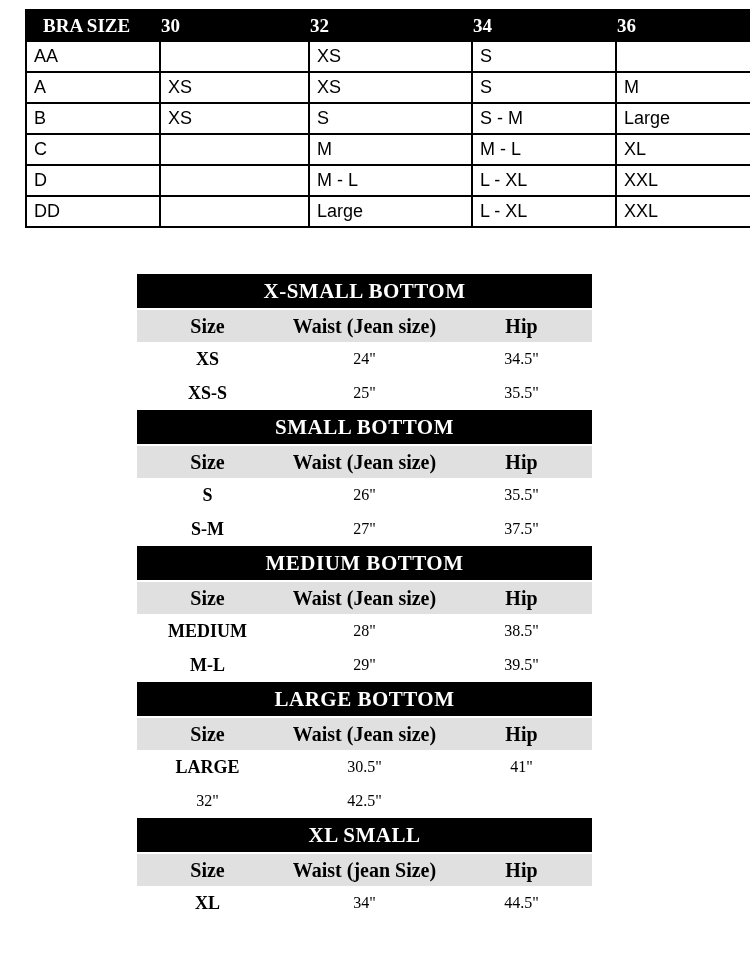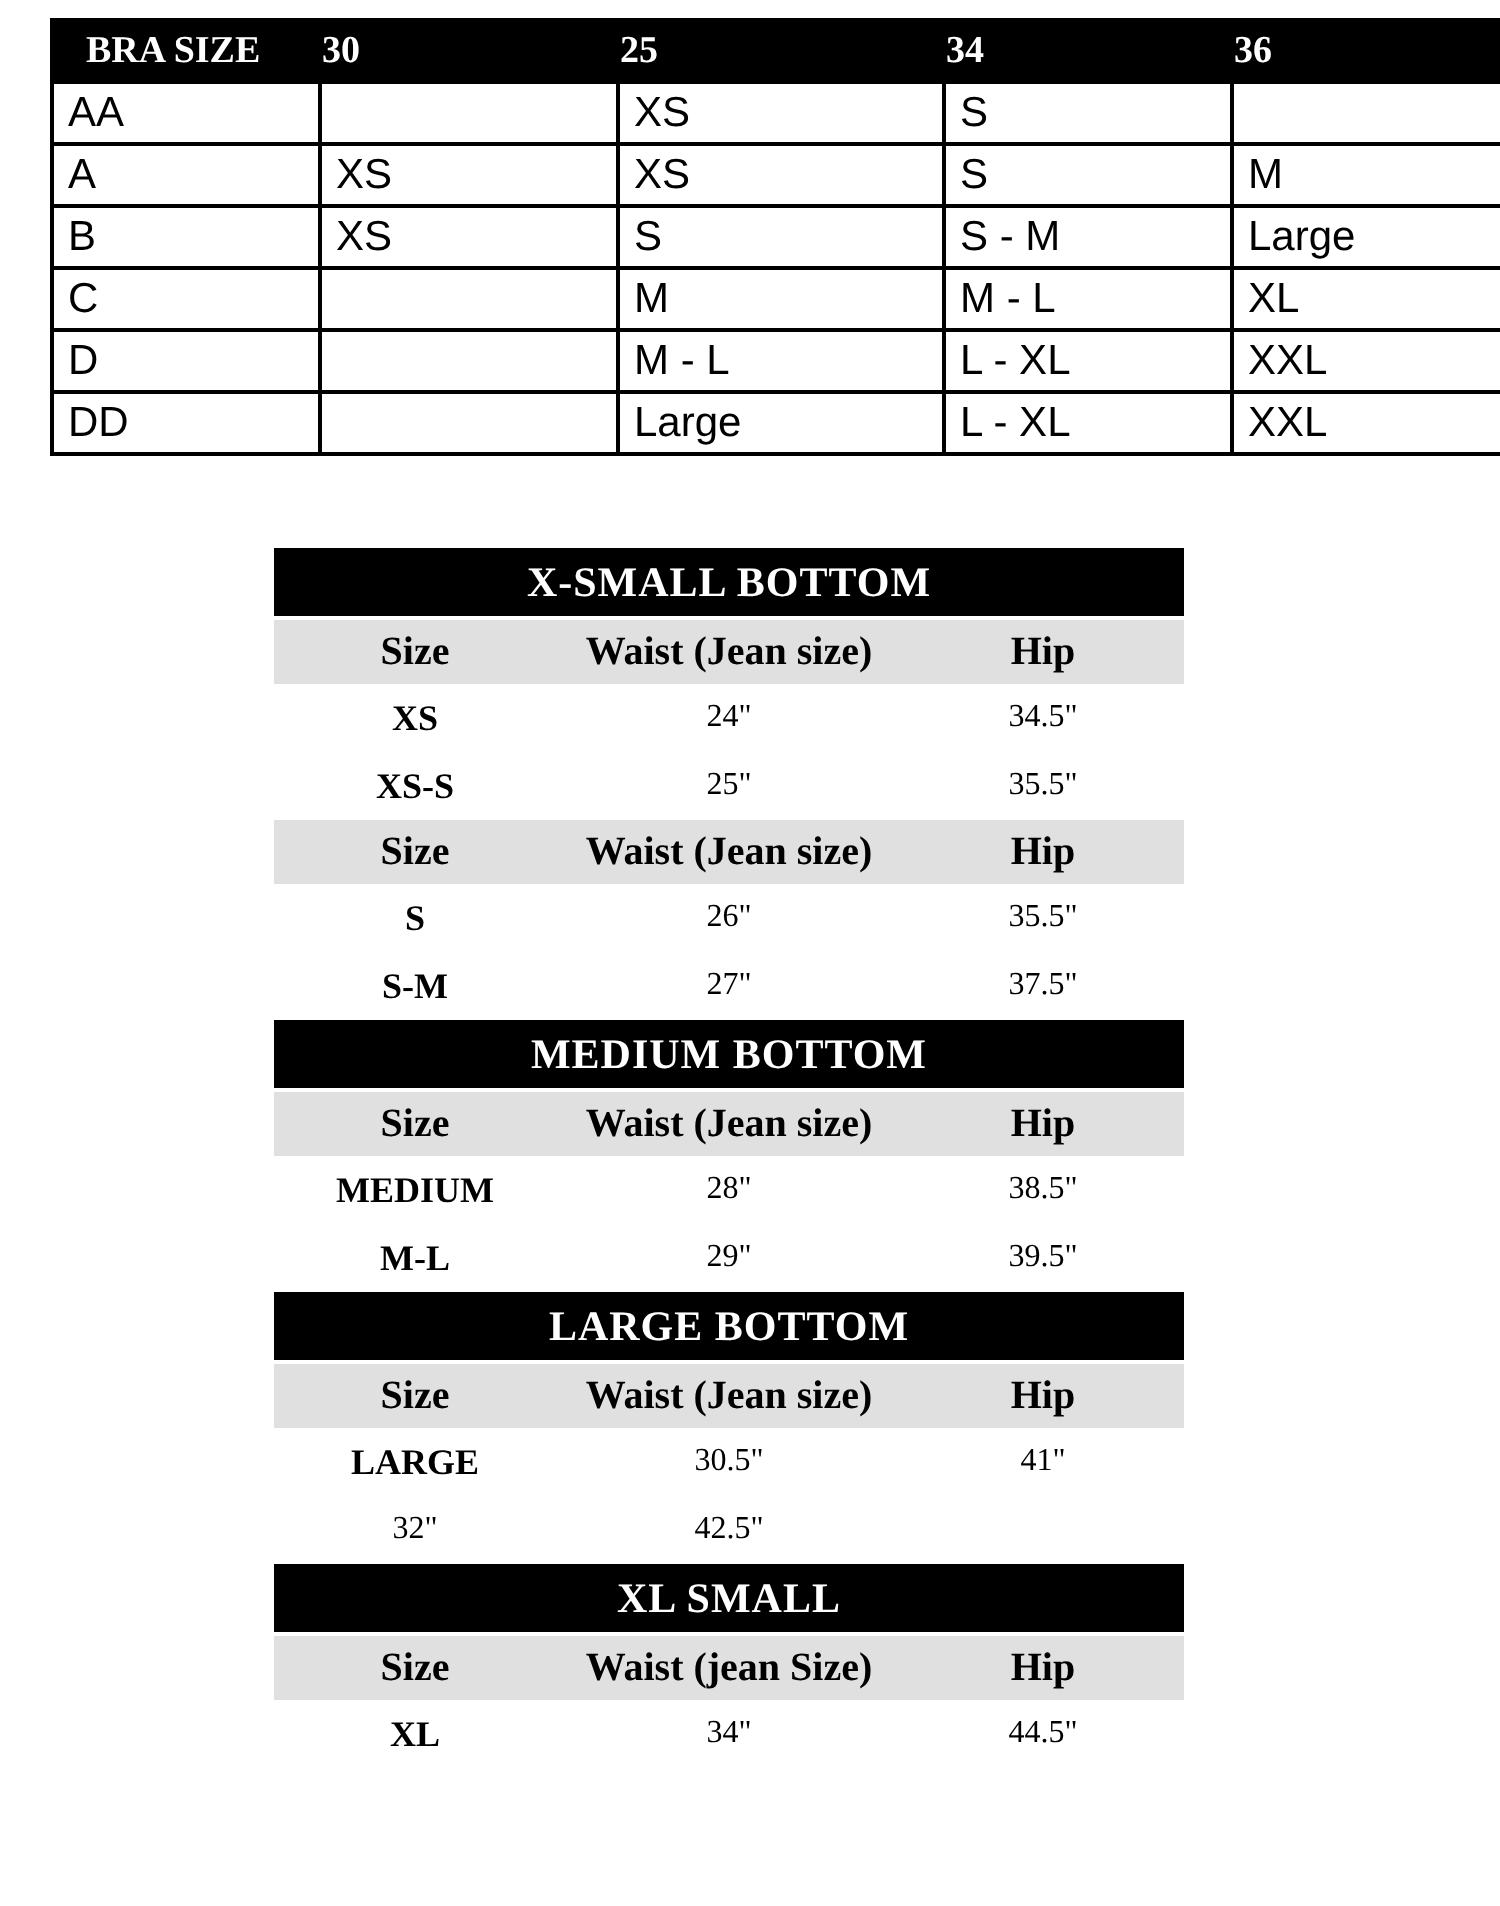--- a/index.html
+++ b/index.html
@@ -35,21 +35,21 @@
     border: 2px solid #000000;
     padding: 0;
   }
   .bra-table th.first {
     text-align: left;
     padding-left: 16px;
   }
   .bra-table td {
     border: 2px solid #000000;
     font-family: "Liberation Sans", sans-serif;
-    font-size: 21px;
+    font-size: 18px;
     height: 31px;
     padding: 1px 0 1px 7px;
     vertical-align: middle;
     text-align: left;
   }
 
   
   .bottom-wrap {
     width: 455px;
     margin: 46px 0 0 137px;
@@ -99,21 +99,21 @@
     <col class="c0">
       <col class="c1">
       <col class="c2">
       <col class="c3">
       <col class="c4">
   </colgroup>
   <thead>
     <tr>
       <th class="first">BRA SIZE</th>
       <th>30</th>
-      <th>25</th>
+      <th>32</th>
       <th>34</th>
       <th>36</th>
     </tr>
   </thead>
   <tbody>
     <tr>
       <td>AA</td>
       <td></td>
       <td>XS</td>
       <td>S</td>
@@ -172,20 +172,21 @@
       <div class="value">34.5"</div>
     </div>
     <div class="size-row">
       <div class="size-label">XS-S</div>
       <div class="value">25"</div>
       <div class="value">35.5"</div>
     </div>
   </section>
 
   <section class="size-table">
+    <div class="size-title">SMALL BOTTOM</div>
     <div class="size-subheader">
       <div>Size</div>
       <div>Waist (Jean size)</div>
       <div>Hip</div>
     </div>
     <div class="size-row">
       <div class="size-label">S</div>
       <div class="value">26"</div>
       <div class="value">35.5"</div>
     </div>

